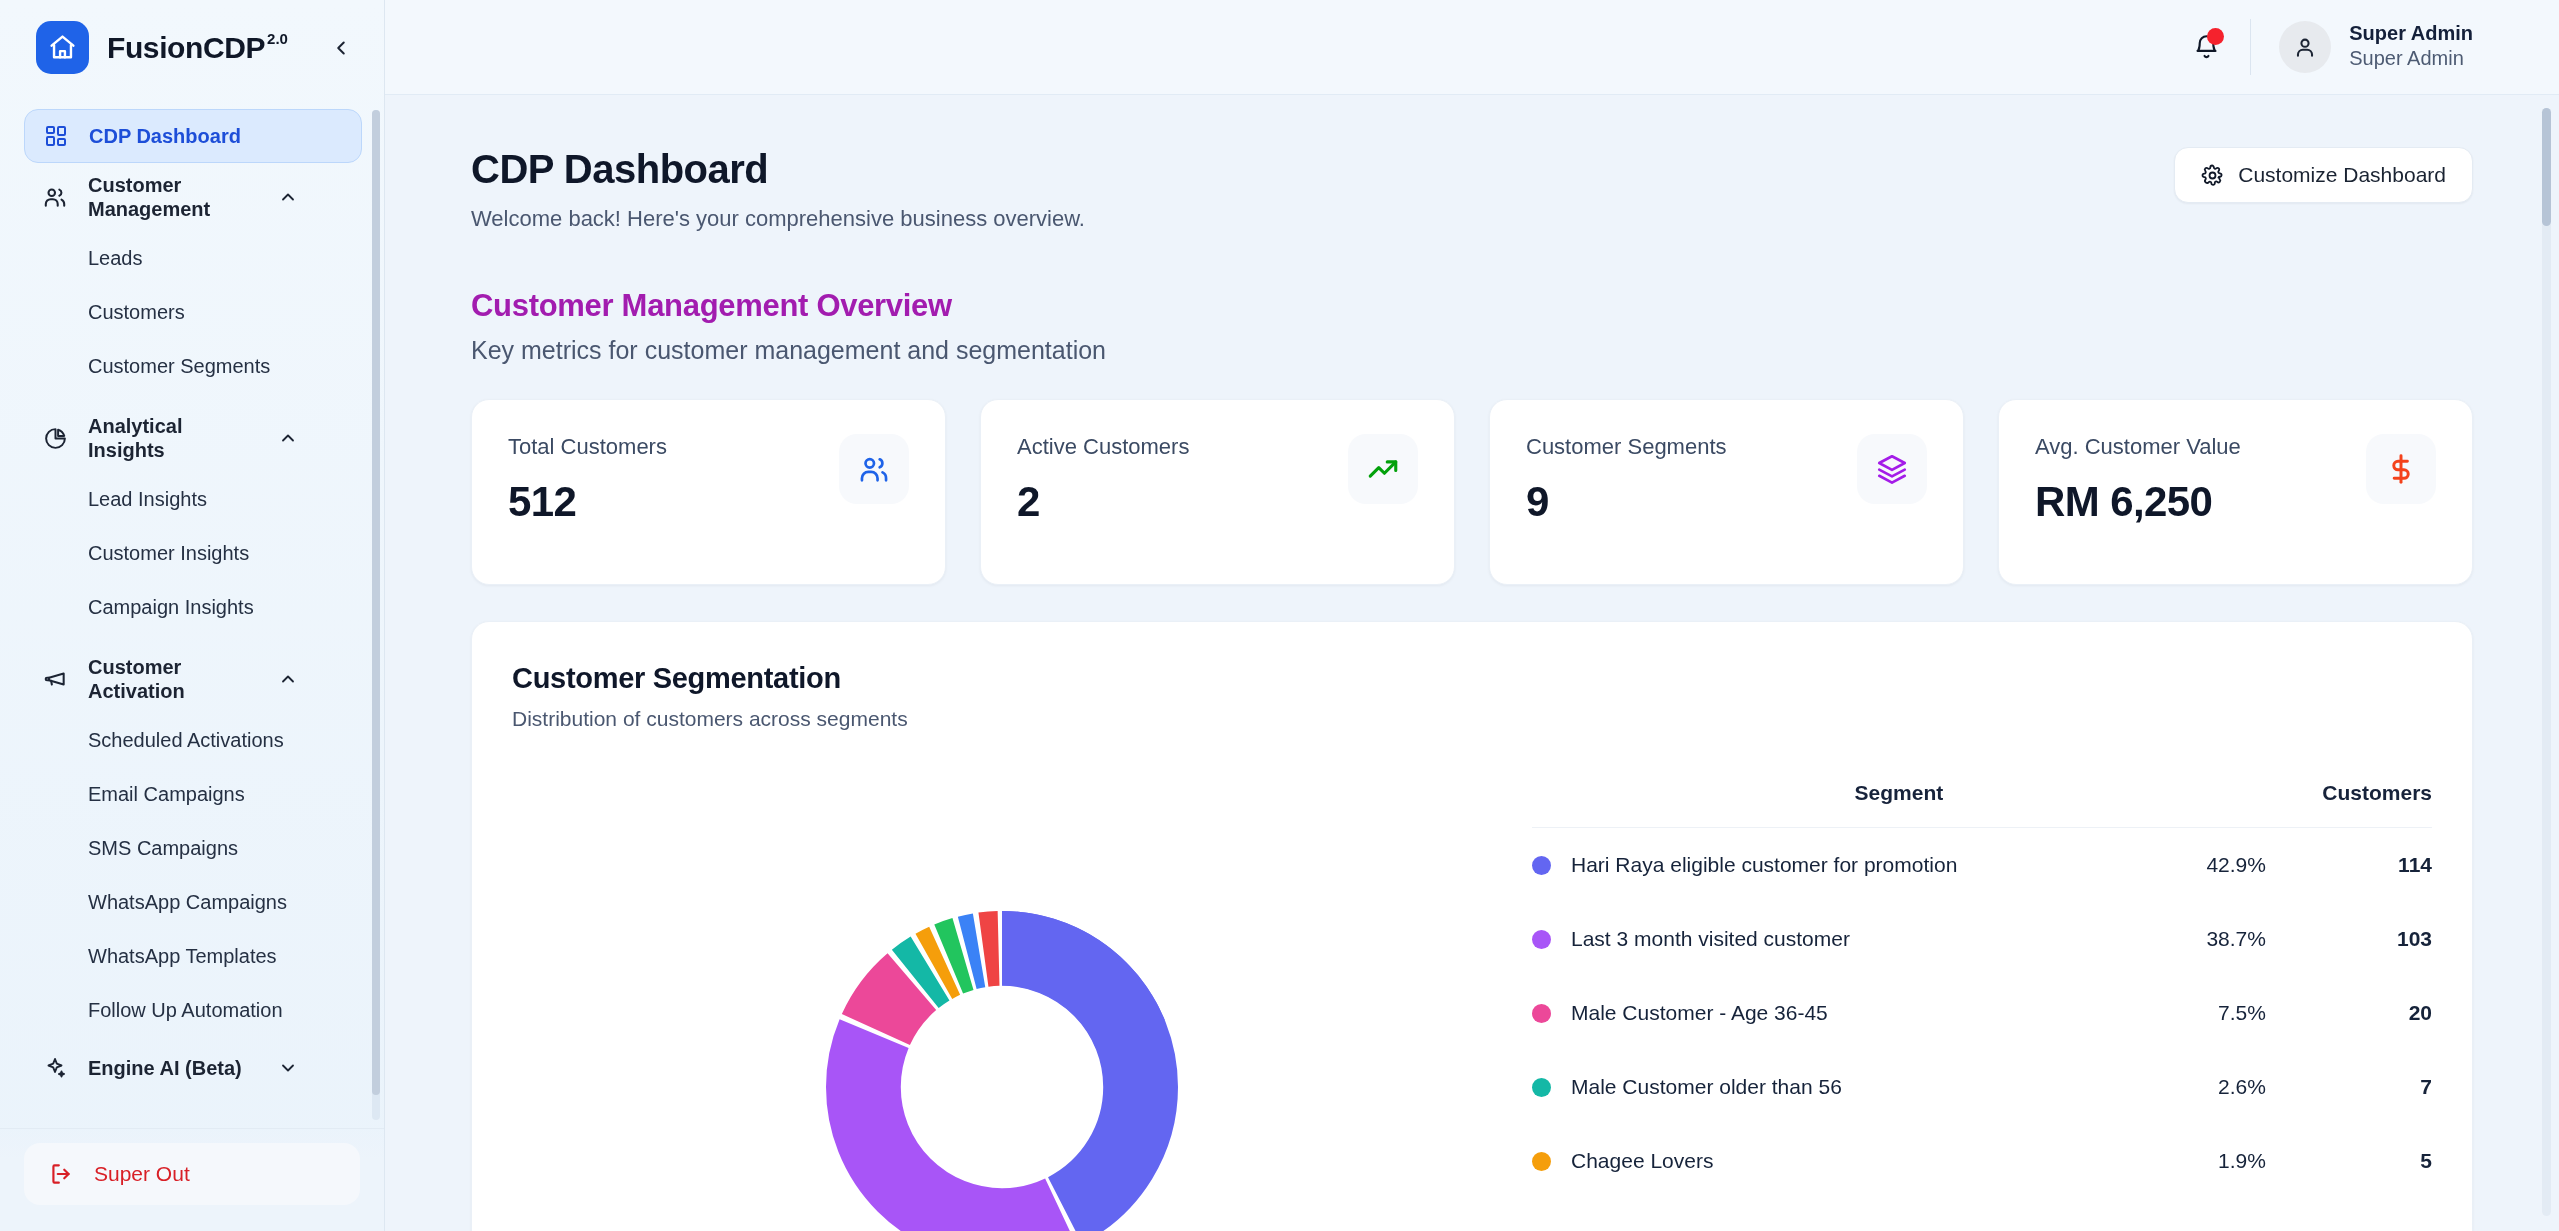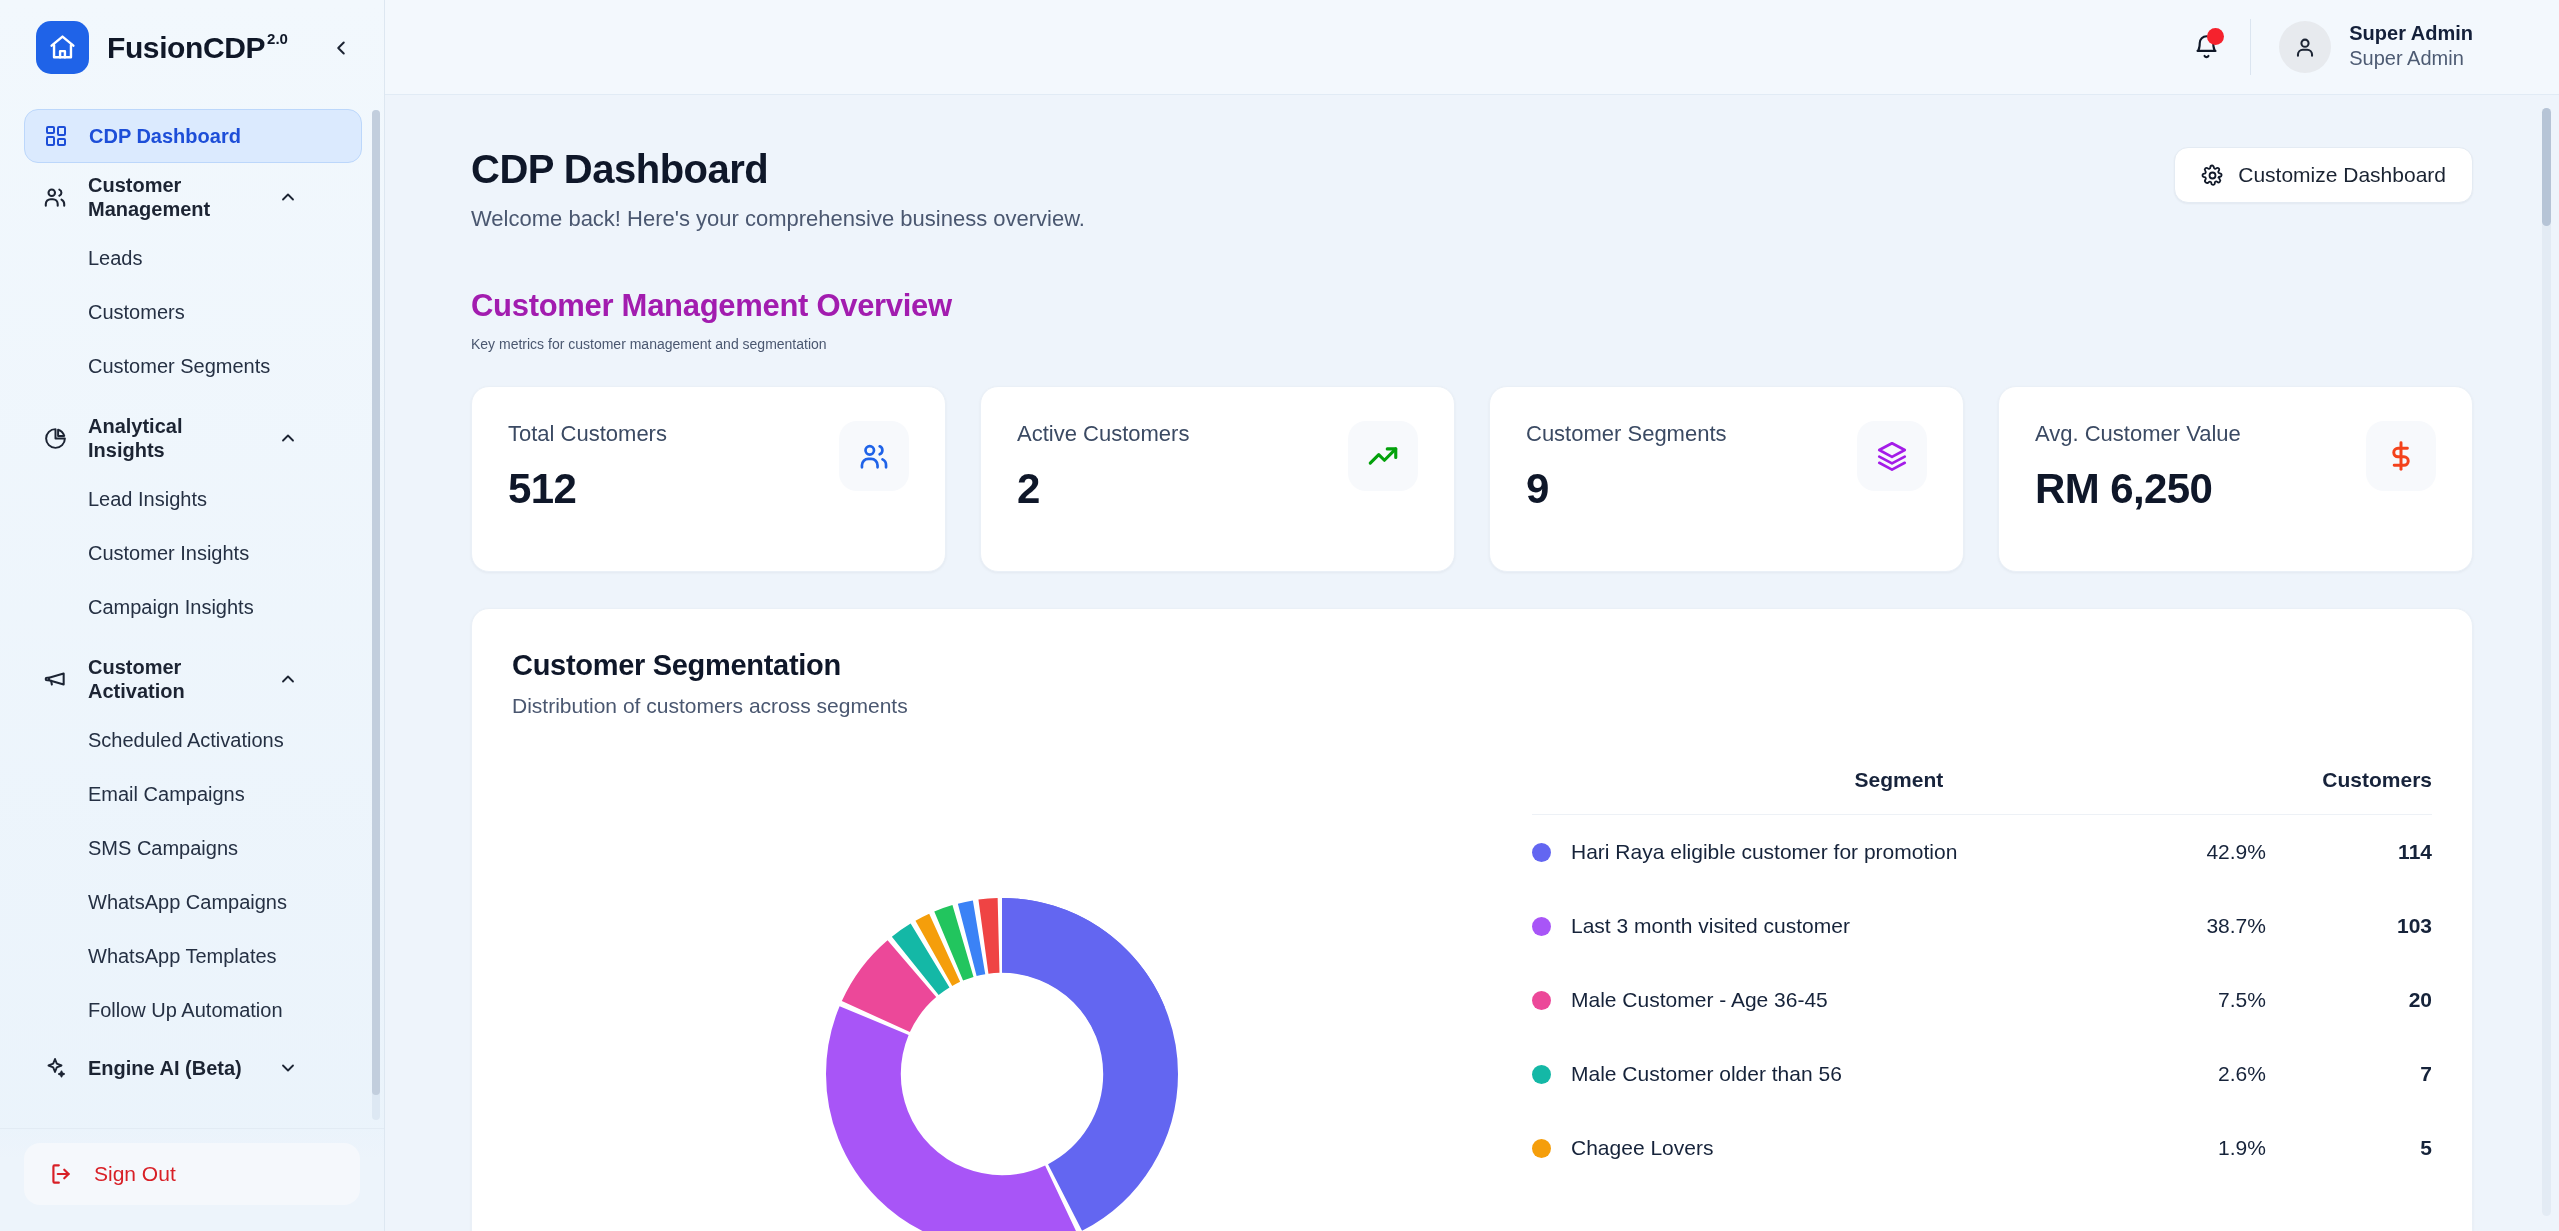--- a/index.html
+++ b/index.html
@@ -250,21 +250,21 @@
     padding: 15px 26px;
     font-size: 21px;
     color: #1a2332;
     cursor: pointer;
     box-shadow: 0 1px 2px rgba(16,24,40,.05);
     white-space: nowrap;
   }
 
   .section-head { margin-top: 56px; }
   .section-title { font-size: 31px; font-weight: bold; color: #a21caf; letter-spacing: -0.3px; }
-  .section-sub { font-size: 14px; color: #4a5770; margin-top: 12px; }
+  .section-sub { font-size: 25px; color: #4a5770; margin-top: 12px; }
 
   .metrics {
     display: grid;
     grid-template-columns: repeat(4, 1fr);
     gap: 34px;
     margin-top: 34px;
   }
   .metric-card {
     background: #ffffff;
     border: 1px solid #eaf0f7;
@@ -507,21 +507,21 @@
 
     <div class="signout-wrap">
       <div class="signout">
         <span class="nav-icon">
           <svg width="26" height="26" viewBox="0 0 24 24" fill="none" stroke="currentColor" stroke-width="2" stroke-linecap="round" stroke-linejoin="round">
             <path d="M10 4H6a1 1 0 0 0-1 1v14a1 1 0 0 0 1 1h4"></path>
               <path d="M15 8l4 4-4 4"></path>
               <path d="M19 12H9"></path>
           </svg>
         </span>
-        <span>Sign Out</span>
+        <span>Super Out</span>
       </div>
     </div>
   </aside>
 
   <div class="main">
 
     <header class="topbar">
       <div class="bell-wrap">
         <svg width="27" height="27" viewBox="0 0 24 24" fill="none" stroke="#101828" stroke-width="1.9" stroke-linecap="round" stroke-linejoin="round">
           <path d="M18 8a6 6 0 1 0-12 0c0 6-2 7-2 7h16s-2-1-2-7"></path>

